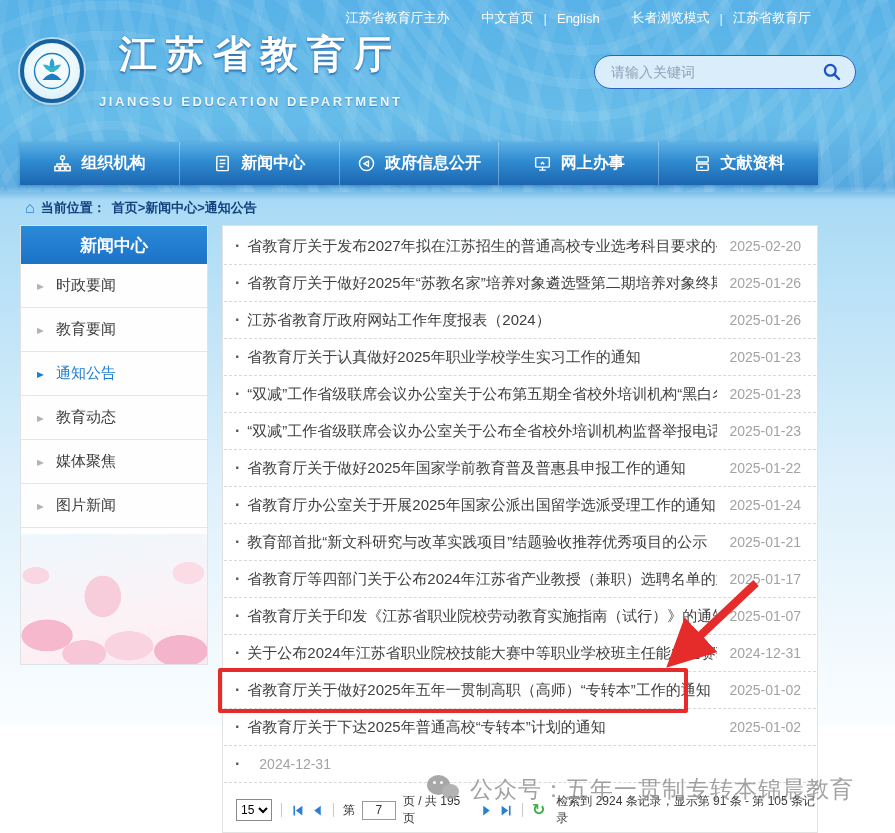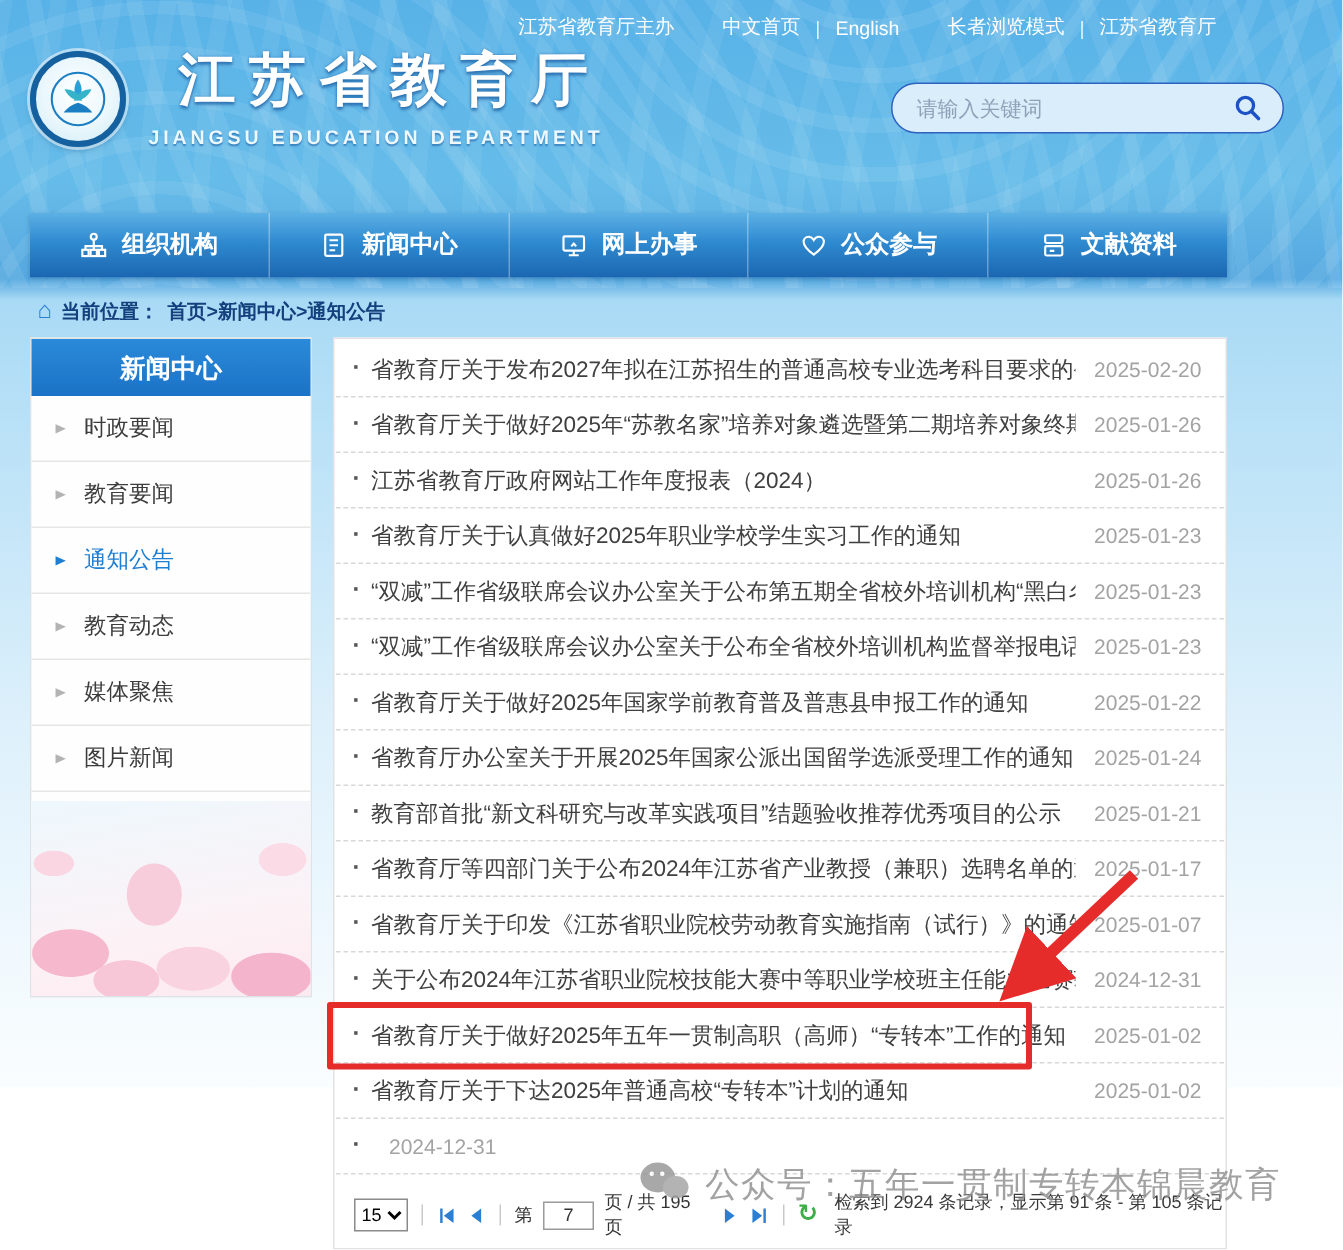--- a/index.html
+++ b/index.html
@@ -23,21 +23,21 @@
 
   
   .logo-wrap { position:absolute; left:20px; top:34px; display:flex; align-items:center; z-index:3; }
   .logo-badge { width:64px; height:64px; border-radius:50%; flex:0 0 auto;
     background:radial-gradient(circle at 50% 42%, #ffffff 0%, #eaf7fc 55%, #cfeaf6 100%);
     border:4px solid #15619f; box-shadow:0 0 0 2px rgba(255,255,255,.55), 0 2px 4px rgba(10,60,110,.35);
     display:flex; align-items:center; justify-content:center; }
   .site-text { margin-left:15px; }
   .site-title { font-size:38px; font-weight:bold; color:#fff; letter-spacing:9px; line-height:1.1;
     text-shadow:0 2px 2px rgba(25,90,160,.65), 0 0 2px rgba(40,110,180,.8); white-space:nowrap;margin-left:20px; }
-  .site-sub { font-size:13px; color:#eef8ff; letter-spacing:2.6px; margin-top:8px; font-weight:bold;
+  .site-sub { font-size:13px; color:#eef8ff; letter-spacing:2.6px; margin-top:18px; font-weight:bold;
     text-shadow:0 1px 1px rgba(25,90,160,.6); }
 
   
   .search { position:absolute; left:594px; top:55px; width:262px; height:34px; z-index:3;
     border-radius:18px; background:#d9edfb; border:1px solid #2e62c0;
     display:flex; align-items:center; padding:0 10px 0 16px; }
   .search input { flex:1; border:none; outline:none; background:transparent;
     font-size:14px; color:#a21caf; }
   .search input::placeholder { color:#8fa2b8; }
   .search-btn { width:26px; height:26px; border:none; background:transparent; cursor:pointer;
@@ -183,39 +183,40 @@
   <div class="nav-item">
     <span class="nav-icon">
           <svg viewBox="0 0 20 20" fill="none" stroke="#fff" stroke-width="1.5">
             <rect x="4" y="2.5" width="12" height="15" rx="1"></rect>
             <path d="M7 6.5h6M7 10h6M7 13.5h4"></path>
           </svg>
         </span>
     <span class="nav-label">新闻中心</span>
   </div>
 
+  <div class="nav-item">
+    <span class="nav-icon">
+          <svg viewBox="0 0 20 20" fill="none" stroke="#fff" stroke-width="1.5">
+            <circle cx="10" cy="10" r="7.4"></circle>
+            <path d="M7.5 10.2l4.5-2.6v5.2z"></path>
+          </svg>
+        </span>
+    <span class="nav-label">政府信息公开</span>
+  </div>
 
   <div class="nav-item">
     <span class="nav-icon">
           <svg viewBox="0 0 20 20" fill="none" stroke="#fff" stroke-width="1.5">
             <rect x="2.8" y="3.8" width="14.4" height="10" rx="1"></rect>
             <path d="M10 13.8v3M6.5 17h7M8.3 10.8l1.7-2 1.7 2"></path>
           </svg>
         </span>
     <span class="nav-label">网上办事</span>
   </div>
 
-  <div class="nav-item">
-    <span class="nav-icon">
-          <svg viewBox="0 0 20 20" fill="none" stroke="#fff" stroke-width="1.5">
-            <path d="M10 16.6C5.2 13.2 2.9 10.4 2.9 7.6c0-2.1 1.6-3.6 3.4-3.6 1.5 0 2.9.9 3.7 2.3.8-1.4 2.2-2.3 3.7-2.3 1.8 0 3.4 1.5 3.4 3.6 0 2.8-2.3 5.6-7.1 9z"></path>
-          </svg>
-        </span>
-    <span class="nav-label">公众参与</span>
-  </div>
 
   <div class="nav-item">
     <span class="nav-icon">
           <svg viewBox="0 0 20 20" fill="none" stroke="#fff" stroke-width="1.5">
             <rect x="4" y="3" width="12" height="5.4" rx="1"></rect>
             <rect x="4" y="10.6" width="12" height="6.6" rx="1"></rect>
             <path d="M7.2 13.9h3.2"></path>
           </svg>
         </span>
     <span class="nav-label">文献资料</span>

